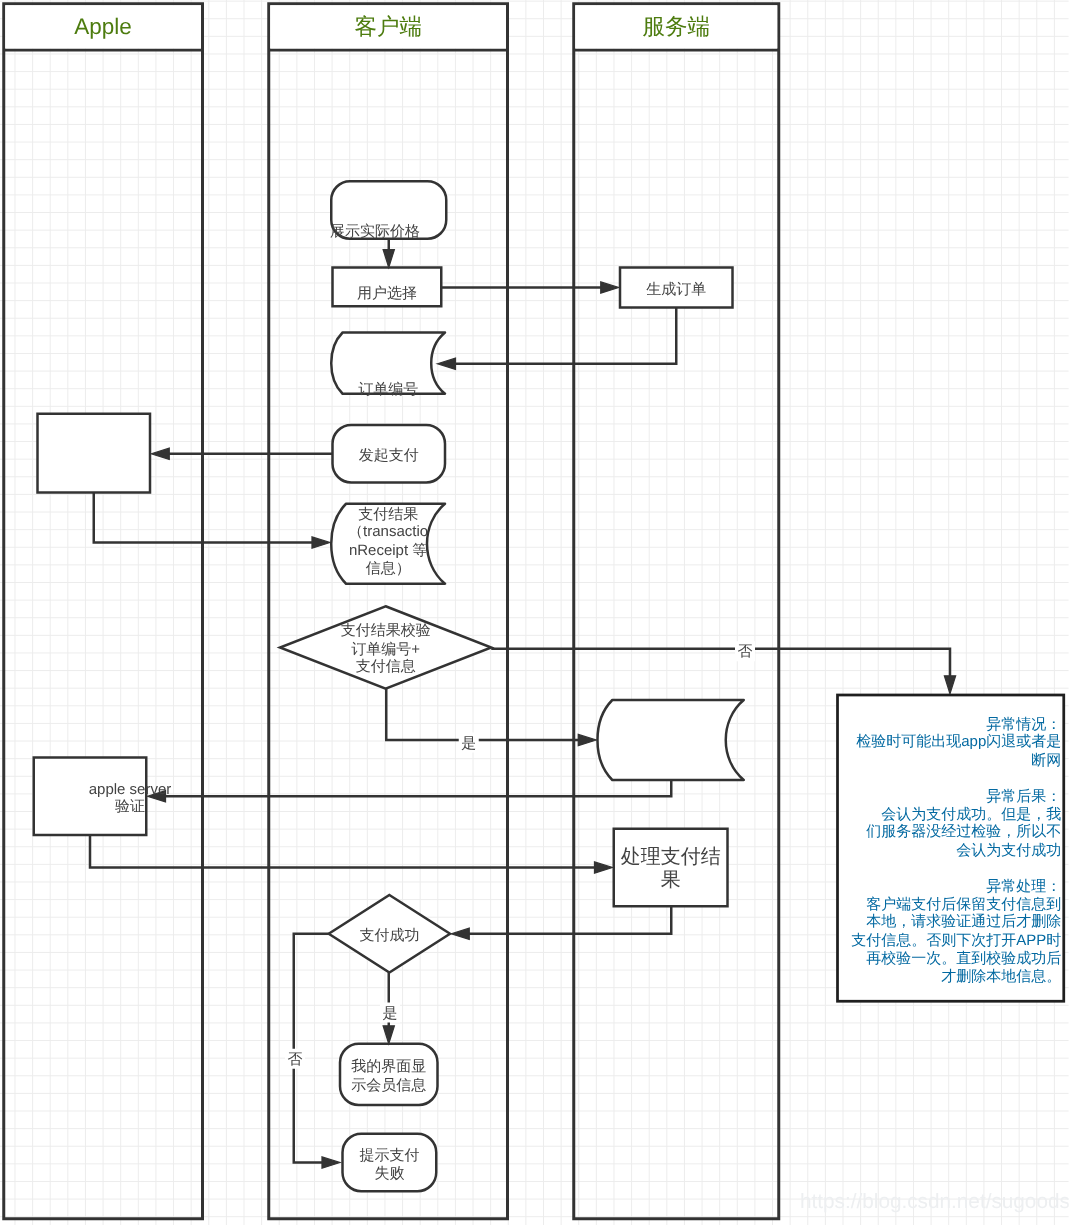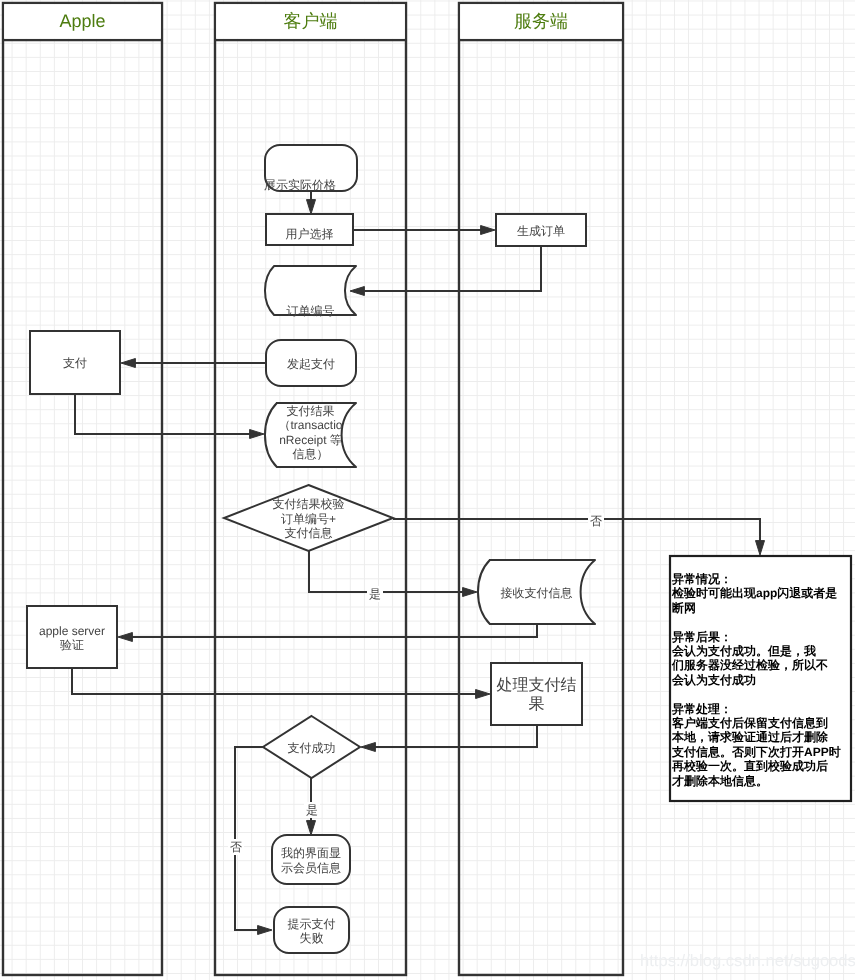--- a/index.html
+++ b/index.html
@@ -15,22 +15,22 @@
     background-size:14.1px 14.1px;background-position:-2.5px 0.5px;}
   #art{position:absolute;left:0;top:0;width:855px;height:980px;}
   #overlay{position:absolute;left:0;top:0;width:855px;height:980px;opacity:0.999;}
   .lane-title{position:absolute;color:#4d7c0f;font-size:18px;text-align:center;
     display:flex;align-items:center;justify-content:center;}
   .node-label{position:absolute;color:#434343;text-align:center;line-height:1.2;
     display:flex;align-items:center;justify-content:center;white-space:pre-wrap;
     word-break:break-all;}
   .edge-label{position:absolute;color:#434343;font-size:12px;background:#ffffff;
     padding:2px 2px;transform:translate(-50%,-50%);line-height:12px;}
-  .alert-text{position:absolute;color:#000000;font-size:12px;text-align:left;
-    line-height:14.4px;font-weight:bold;}
+  .alert-text{position:absolute;color:#0369a1;font-size:12px;text-align:right;
+    line-height:14.4px;font-weight:normal;}
   .wm{position:absolute;white-space:nowrap;}
   .wm-handle{color:#b9bcc0;font-size:18px;letter-spacing:0px;}
   .wm-url{color:#edeff1;font-size:16.6px;letter-spacing:0px;}
 </style>
 </head>
 <body>
 
 <div id="canvas">
   <div id="grid"></div>
   <svg id="art" viewBox="0 0 855 980" xmlns="http://www.w3.org/2000/svg">
@@ -144,29 +144,27 @@
       </g>
     </svg>
   <div id="overlay">
       <div class="lane-title" style="left: 3px; top: 3px; width: 159px; height: 37px;">Apple</div>
       <div class="lane-title" style="left: 215px; top: 3px; width: 191px; height: 37px;">客户端</div>
       <div class="lane-title" style="left: 459px; top: 3px; width: 164px; height: 37px;">服务端</div>
       <div class="node-label" style="left: 252px; top: 146px; width: 96px; height: 46px; font-size: 12px; margin-top: 16px;">展示实际价格</div>
       <div class="node-label" style="left: 264.5px; top: 215px; width: 90px; height: 39px; font-size: 12px;">用户选择</div>
       <div class="node-label" style="left: 494px; top: 215px; width: 94px; height: 32px; font-size: 12px;">生成订单</div>
       <div class="node-label" style="left: 263px; top: 267px; width: 95px; height: 49px; font-size: 12px; margin-top: 20px;">订单编号</div>
-      <div class="node-label" style="left: 28px; top: 332px; width: 94px; height: 63px; font-size: 12px;">支付</div>
       <div class="node-label" style="left: 264px; top: 341px; width: 94px; height: 46px; font-size: 12px;">发起支付</div>
       <div class="node-label" style="left: 275.5px; top: 404px; width: 70px; height: 57px; font-size: 12px; text-align: center;">支付结果
 （transactionReceipt 等信息）</div>
       <div class="node-label" style="left: 245.5px; top: 486px; width: 126px; height: 66px; font-size: 12px;">支付结果校验
 订单编号+
 支付信息</div>
-      <div class="node-label" style="left: 476.5px; top: 561px; width: 120px; height: 64px; font-size: 12px;">接收支付信息</div>
-      <div class="node-label" style="left: 27px; top: 607px; width: 90px; height: 62px; font-size: 12px;">apple server
+      <div class="node-label" style="left: 27px; top: 607px; width: 90px; height: 62px; font-size: 12px; padding-left: 32px;">apple server
 验证</div>
       <div class="node-label" style="left: 489px; top: 664px; width: 95px; height: 62px; font-size: 16px;">处理支付结果</div>
       <div class="node-label" style="left: 261.5px; top: 717px; width: 100px; height: 62px; font-size: 12px;">支付成功</div>
       <div class="node-label" style="left: 280px; top: 836px; width: 62px; height: 49px; font-size: 12px;">我的界面显示会员信息</div>
       <div class="node-label" style="left: 285.5px; top: 908px; width: 52px; height: 46px; font-size: 12px;">提示支付失败</div>
       <div class="edge-label" style="left: 596px; top: 521px;">否</div>
       <div class="edge-label" style="left: 375px; top: 594px;">是</div>
       <div class="edge-label" style="left: 312px; top: 810px;">是</div>
       <div class="edge-label" style="left: 236px; top: 847px;">否</div>
       <div class="alert-text" style="left: 672px; top: 572px; width: 177px;">

